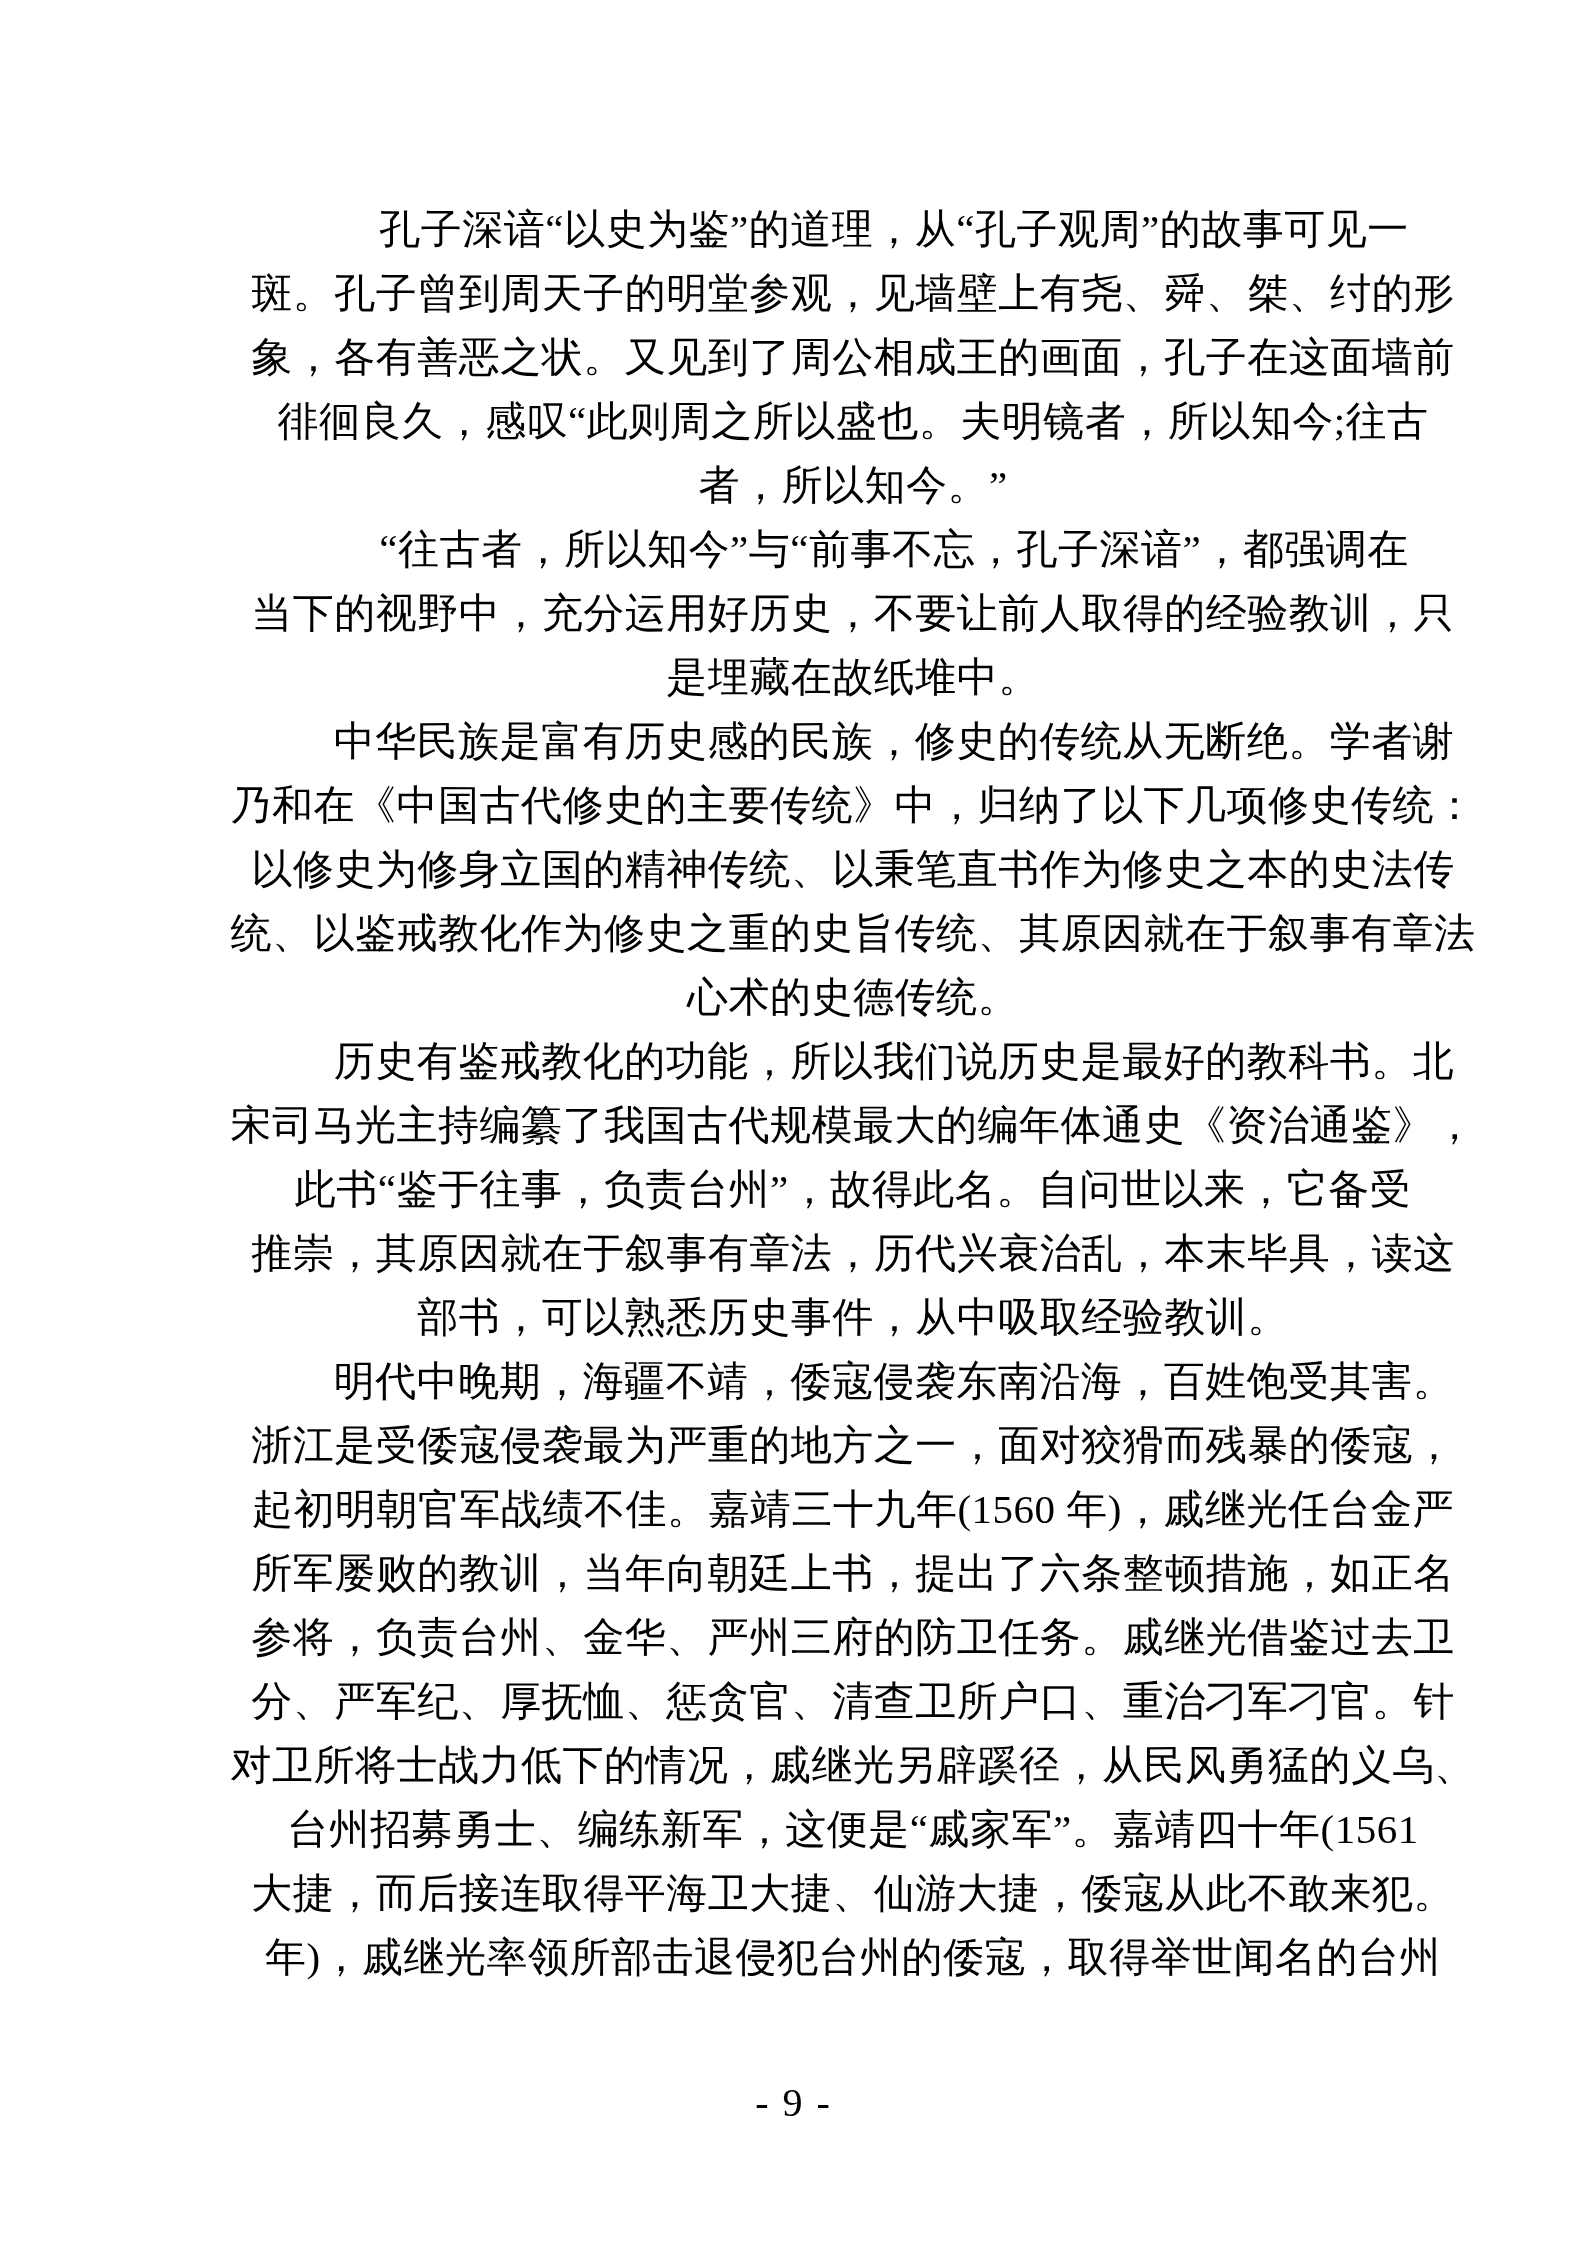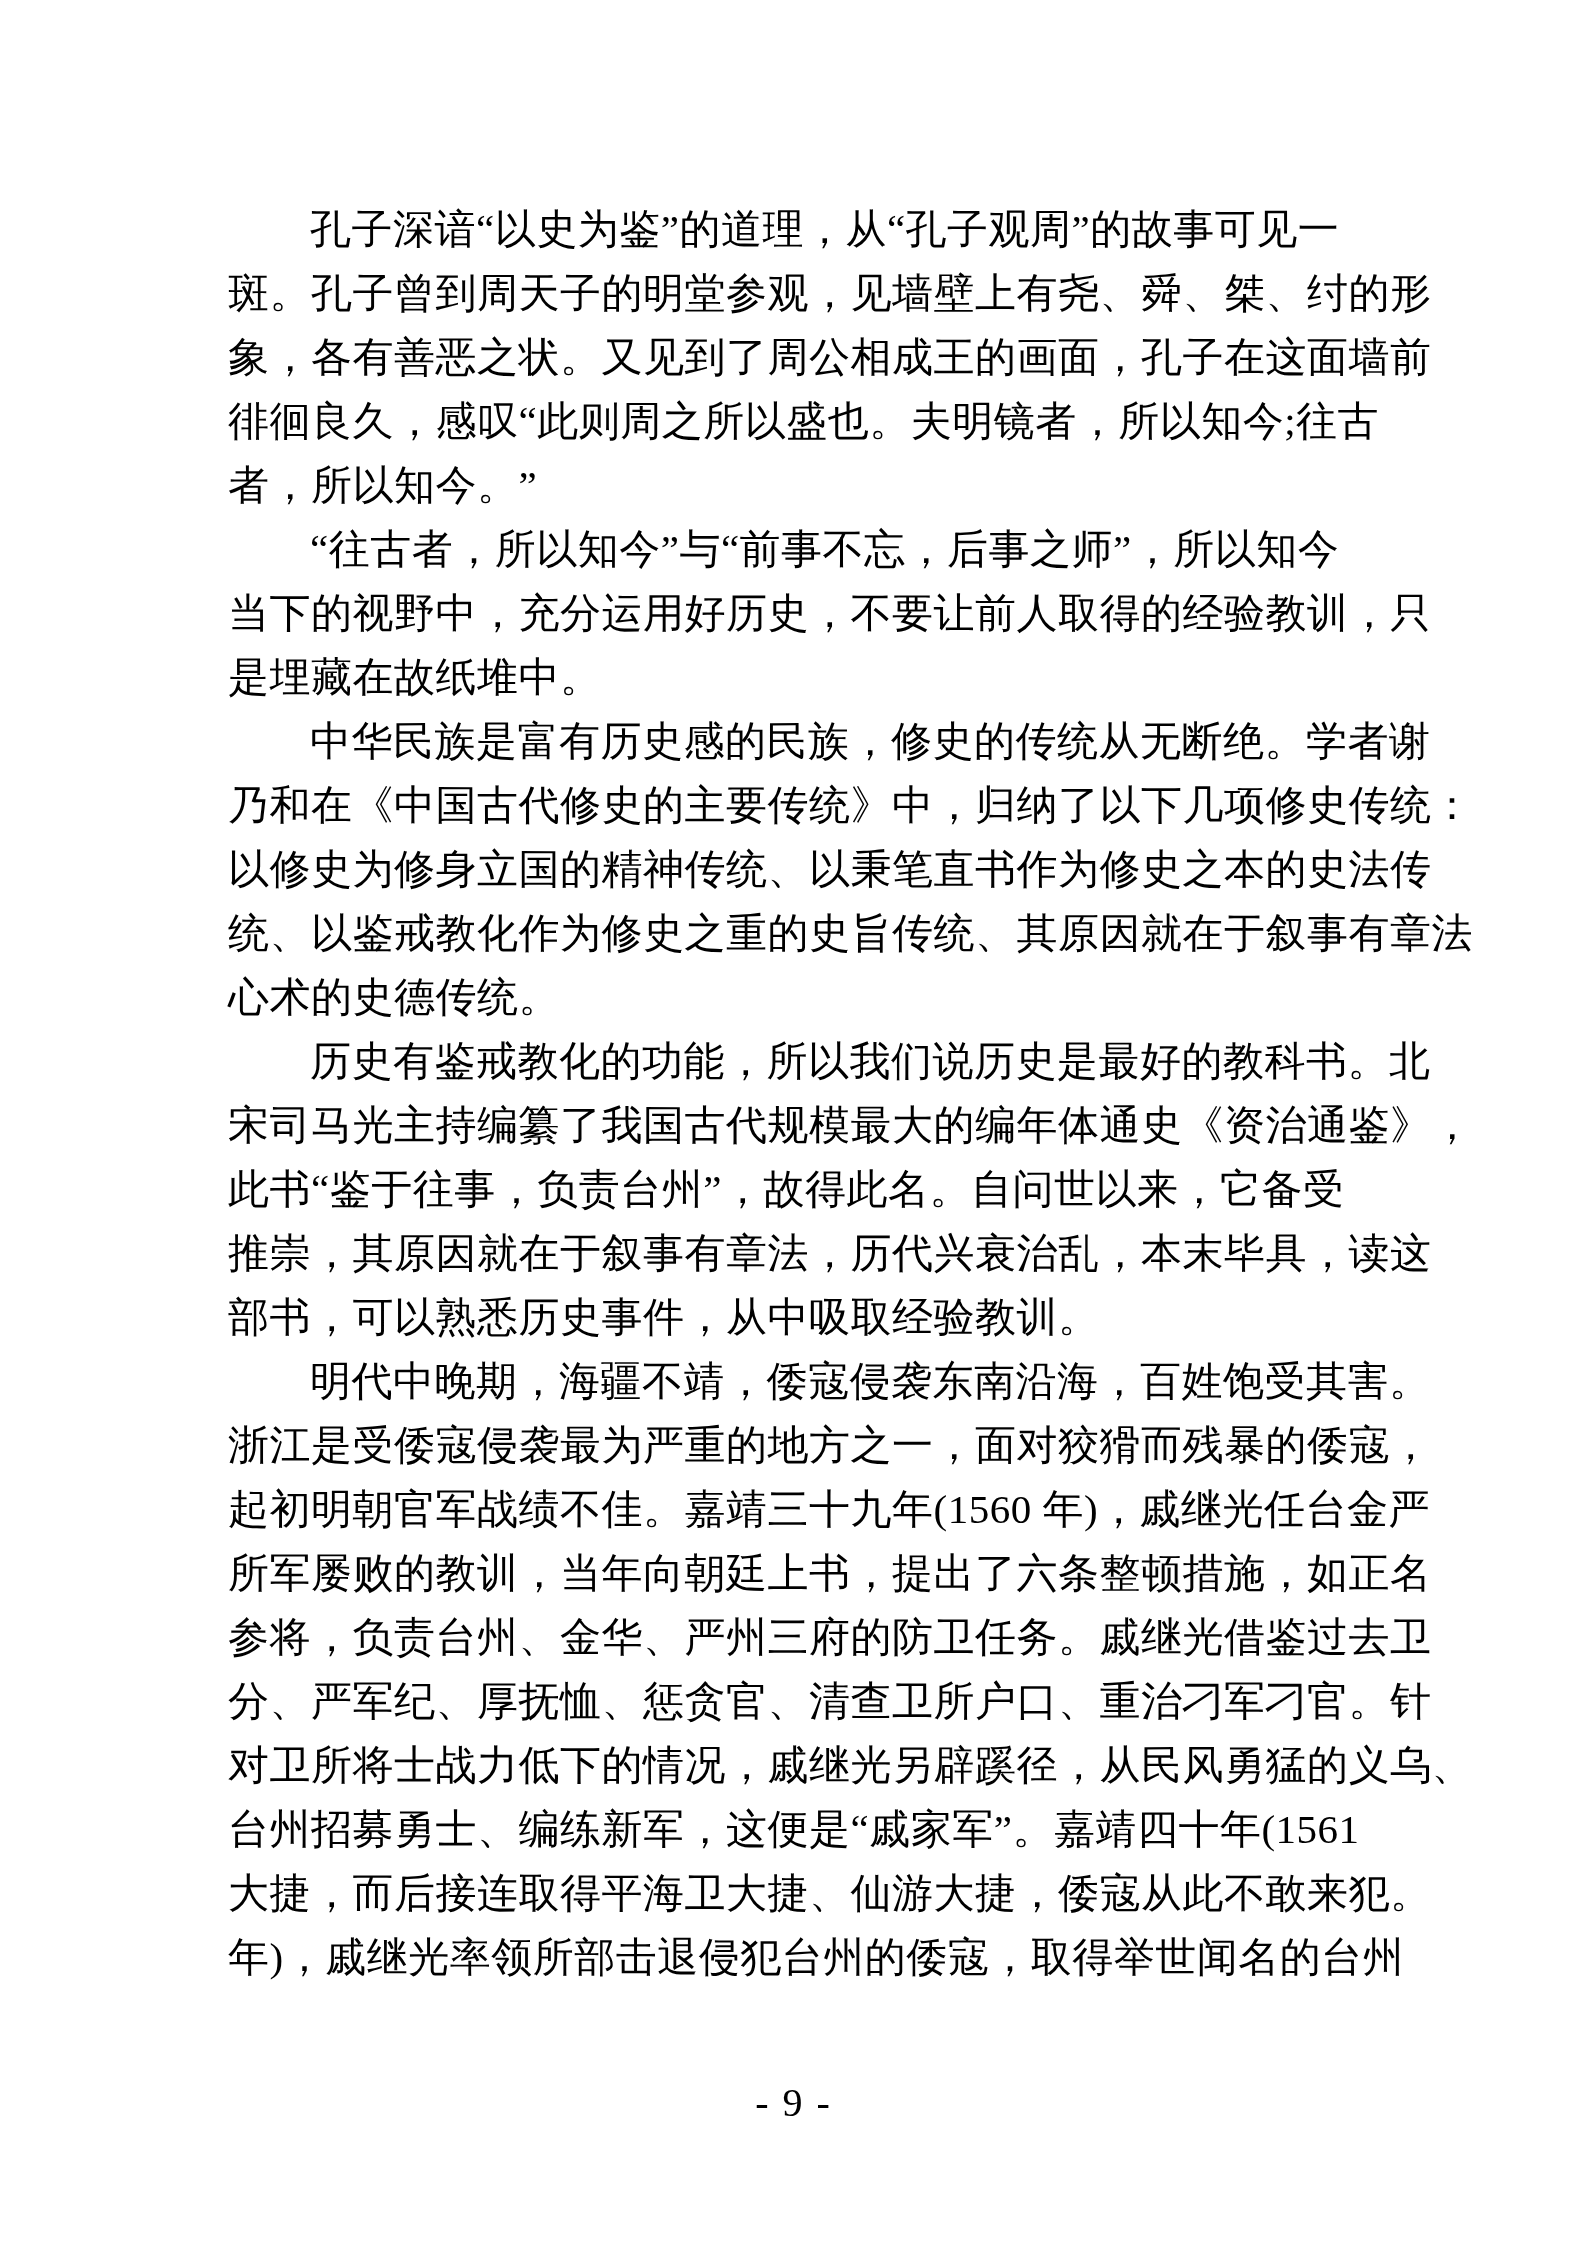--- a/index.html
+++ b/index.html
@@ -25,20 +25,21 @@
     width: 1250px;
   }
   .paragraph { margin: 0; padding: 0; }
   .text-line {
     height: 64px;
     line-height: 64px;
     font-size: 41px;
     font-weight: 400;
     white-space: nowrap;
     letter-spacing: 0.5px;
+    text-align: center;
   }
   .text-line.first-line { text-indent: 82px; }
   .page-footer {
     position: absolute;
     left: 0;
     top: 2071px;
     width: 1587px;
     height: 64px;
     line-height: 64px;
     text-align: center;
@@ -52,21 +53,21 @@
 <div class="page">
   <div class="text-block">
       <div class="paragraph">
         <div class="text-line first-line">孔子深谙“以史为鉴”的道理，从“孔子观周”的故事可见一</div>
         <div class="text-line">斑。孔子曾到周天子的明堂参观，见墙壁上有尧、舜、桀、纣的形</div>
         <div class="text-line">象，各有善恶之状。又见到了周公相成王的画面，孔子在这面墙前</div>
         <div class="text-line">徘徊良久，感叹“此则周之所以盛也。夫明镜者，所以知今;往古</div>
         <div class="text-line">者，所以知今。”</div>
       </div>
       <div class="paragraph">
-        <div class="text-line first-line">“往古者，所以知今”与“前事不忘，后事之师”，所以知今</div>
+        <div class="text-line first-line">“往古者，所以知今”与“前事不忘，孔子深谙”，都强调在</div>
         <div class="text-line">当下的视野中，充分运用好历史，不要让前人取得的经验教训，只</div>
         <div class="text-line">是埋藏在故纸堆中。</div>
       </div>
       <div class="paragraph">
         <div class="text-line first-line">中华民族是富有历史感的民族，修史的传统从无断绝。学者谢</div>
         <div class="text-line">乃和在《中国古代修史的主要传统》中，归纳了以下几项修史传统：</div>
         <div class="text-line">以修史为修身立国的精神传统、以秉笔直书作为修史之本的史法传</div>
         <div class="text-line">统、以鉴戒教化作为修史之重的史旨传统、其原因就在于叙事有章法</div>
         <div class="text-line">心术的史德传统。</div>
       </div>

